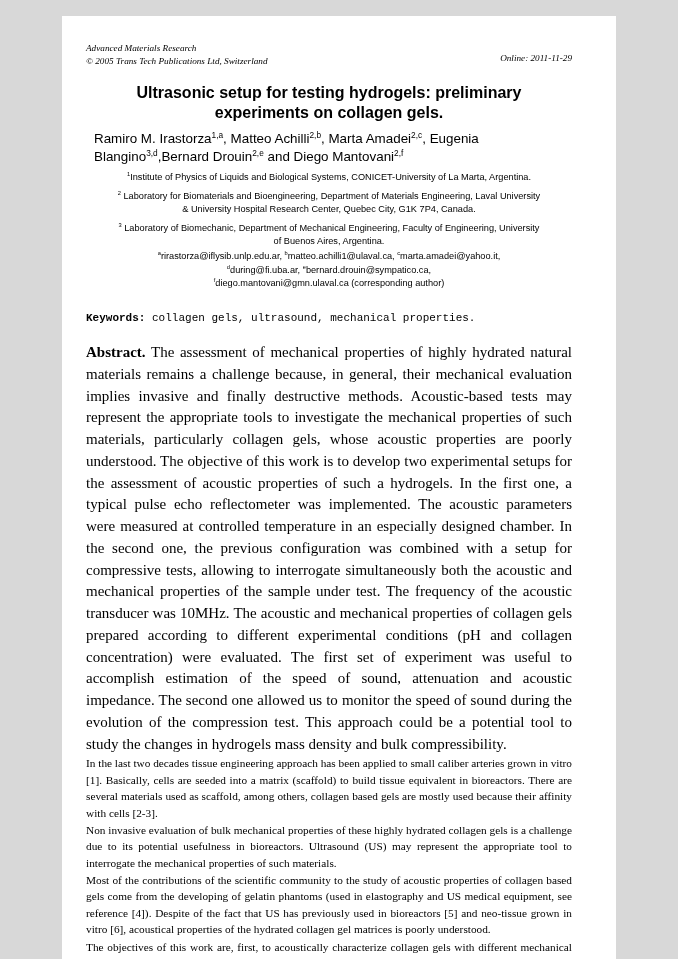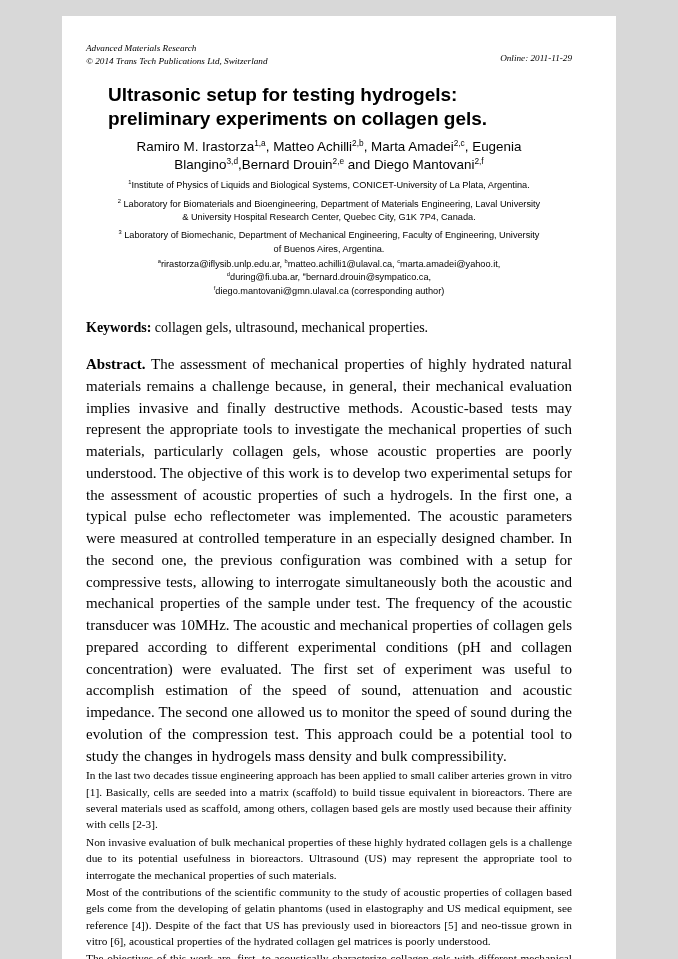--- a/index.html
+++ b/index.html
@@ -31,29 +31,28 @@
   }
   .header-left { display: block; }
   .header-right {
     position: absolute;
     right: 0;
     top: 10px;
     font-style: italic;
     font-size: 9.2px;
   }
   .title {
-    text-align: left;
+    text-align: center;
     font-family: "Liberation Sans", sans-serif;
-    font-size: 19px;
+    font-size: 16px;
     font-weight: bold;
     line-height: 1.3;
     margin: 14px 22px 6px 22px;
   }
   .authors {
-    text-align: center;
     font-family: "Liberation Sans", sans-serif;
     font-size: 13.4px;
     line-height: 1.35;
     margin: 4px 8px 2px 8px;
   }
   sup { font-size: 0.62em; vertical-align: super; line-height: 0; }
   .affil {
     text-align: center;
     font-family: "Liberation Sans", sans-serif;
     font-size: 9.2px;
@@ -61,22 +60,22 @@
     margin: 5px 28px 0 28px;
   }
   .emails {
     text-align: center;
     font-family: "Liberation Sans", sans-serif;
     font-size: 9.2px;
     line-height: 1.45;
     margin: 2px 16px 0 16px;
   }
   .keywords {
-    font-family: Liberation Serif, serif;
-    font-size: 14px;
+    font-family: Liberation Mono, monospace;
+    font-size: 11px;
     margin-top: 22px;
     margin-bottom: 4px;
   }
   .keywords b { font-weight: bold; }
   .abstract {
     font-size: 15px;
     text-align: justify;
     line-height: 1.45;
     margin-top: 18px;
   }
@@ -95,31 +94,31 @@
     text-indent: 0;
   }
 </style>
 </head>
 <body>
 
 <div class="page">
 
   <div class="header-block">
     <span class="header-left">Advanced Materials Research</span>
-    <span class="header-left">© 2014 Trans Tech Publications Ltd, Switzerland</span>
+    <span class="header-left">© 2005 Trans Tech Publications Ltd, Switzerland</span>
     <span class="header-right">Online: 2011-11-29</span>
   </div>
 
   <div class="title">Ultrasonic setup for testing hydrogels: preliminary experiments on collagen gels.</div>
 
   <div class="authors">
     <span><span>Ramiro M. Irastorza</span><sup>1,a</sup><span>, </span></span><span><span>Matteo Achilli</span><sup>2,b</sup><span>, </span></span><span><span>Marta Amadei</span><sup>2,c</sup><span>, </span></span><span><span>Eugenia Blangino</span><sup>3,d</sup><span>,</span></span><span><span>Bernard Drouin</span><sup>2,e</sup><span> and </span></span><span><span>Diego Mantovani</span><sup>2,f</sup></span>
   </div>
 
-  <div class="affil"><sup>1</sup><span>Institute of Physics of Liquids and Biological Systems, CONICET-University of La Plata, Argentina.</span></div>
+  <div class="affil"><sup>1</sup><span>Institute of Physics of Liquids and Biological Systems, CONICET-University of La Marta, Argentina.</span></div>
   <div class="affil"><sup>2</sup><span> Laboratory for Biomaterials and Bioengineering, Department of Materials Engineering, Laval University &amp; University Hospital Research Center, Quebec City, G1K 7P4, Canada.</span></div>
   <div class="affil"><sup>3</sup><span> Laboratory of Biomechanic, Department of Mechanical Engineering, Faculty of Engineering, University of Buenos Aires, Argentina.</span></div>
 
   <div class="emails">
     <div><sup>a</sup><span>rirastorza@iflysib.unlp.edu.ar, </span><sup>b</sup><span>matteo.achilli1@ulaval.ca, </span><sup>c</sup><span>marta.amadei@yahoo.it,</span></div>
     <div><sup>d</sup><span>during@fi.uba.ar, </span><sup>e</sup><span>bernard.drouin@sympatico.ca,</span></div>
     <div><sup>f</sup><span>diego.mantovani@gmn.ulaval.ca (corresponding author)</span></div>
   </div>
 
   <div class="keywords"><b>Keywords:</b><span> collagen gels, ultrasound, mechanical properties.</span></div>

